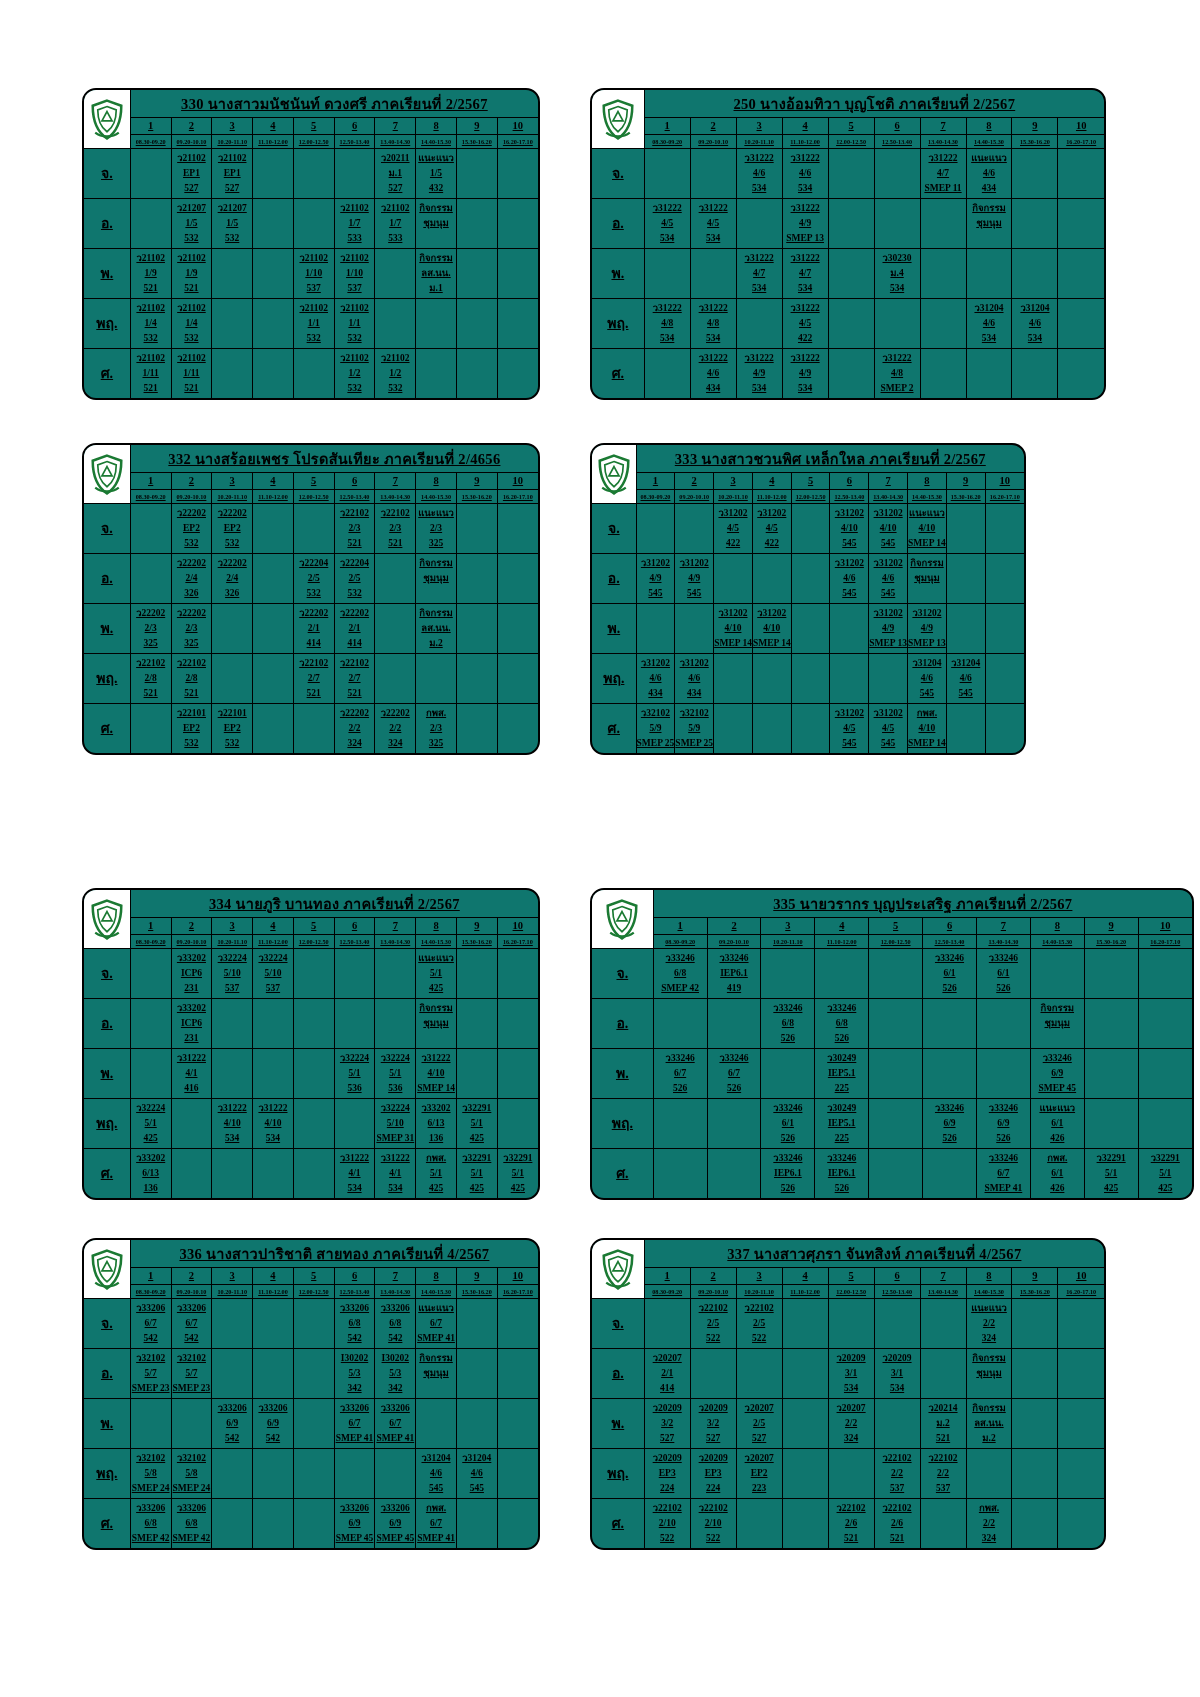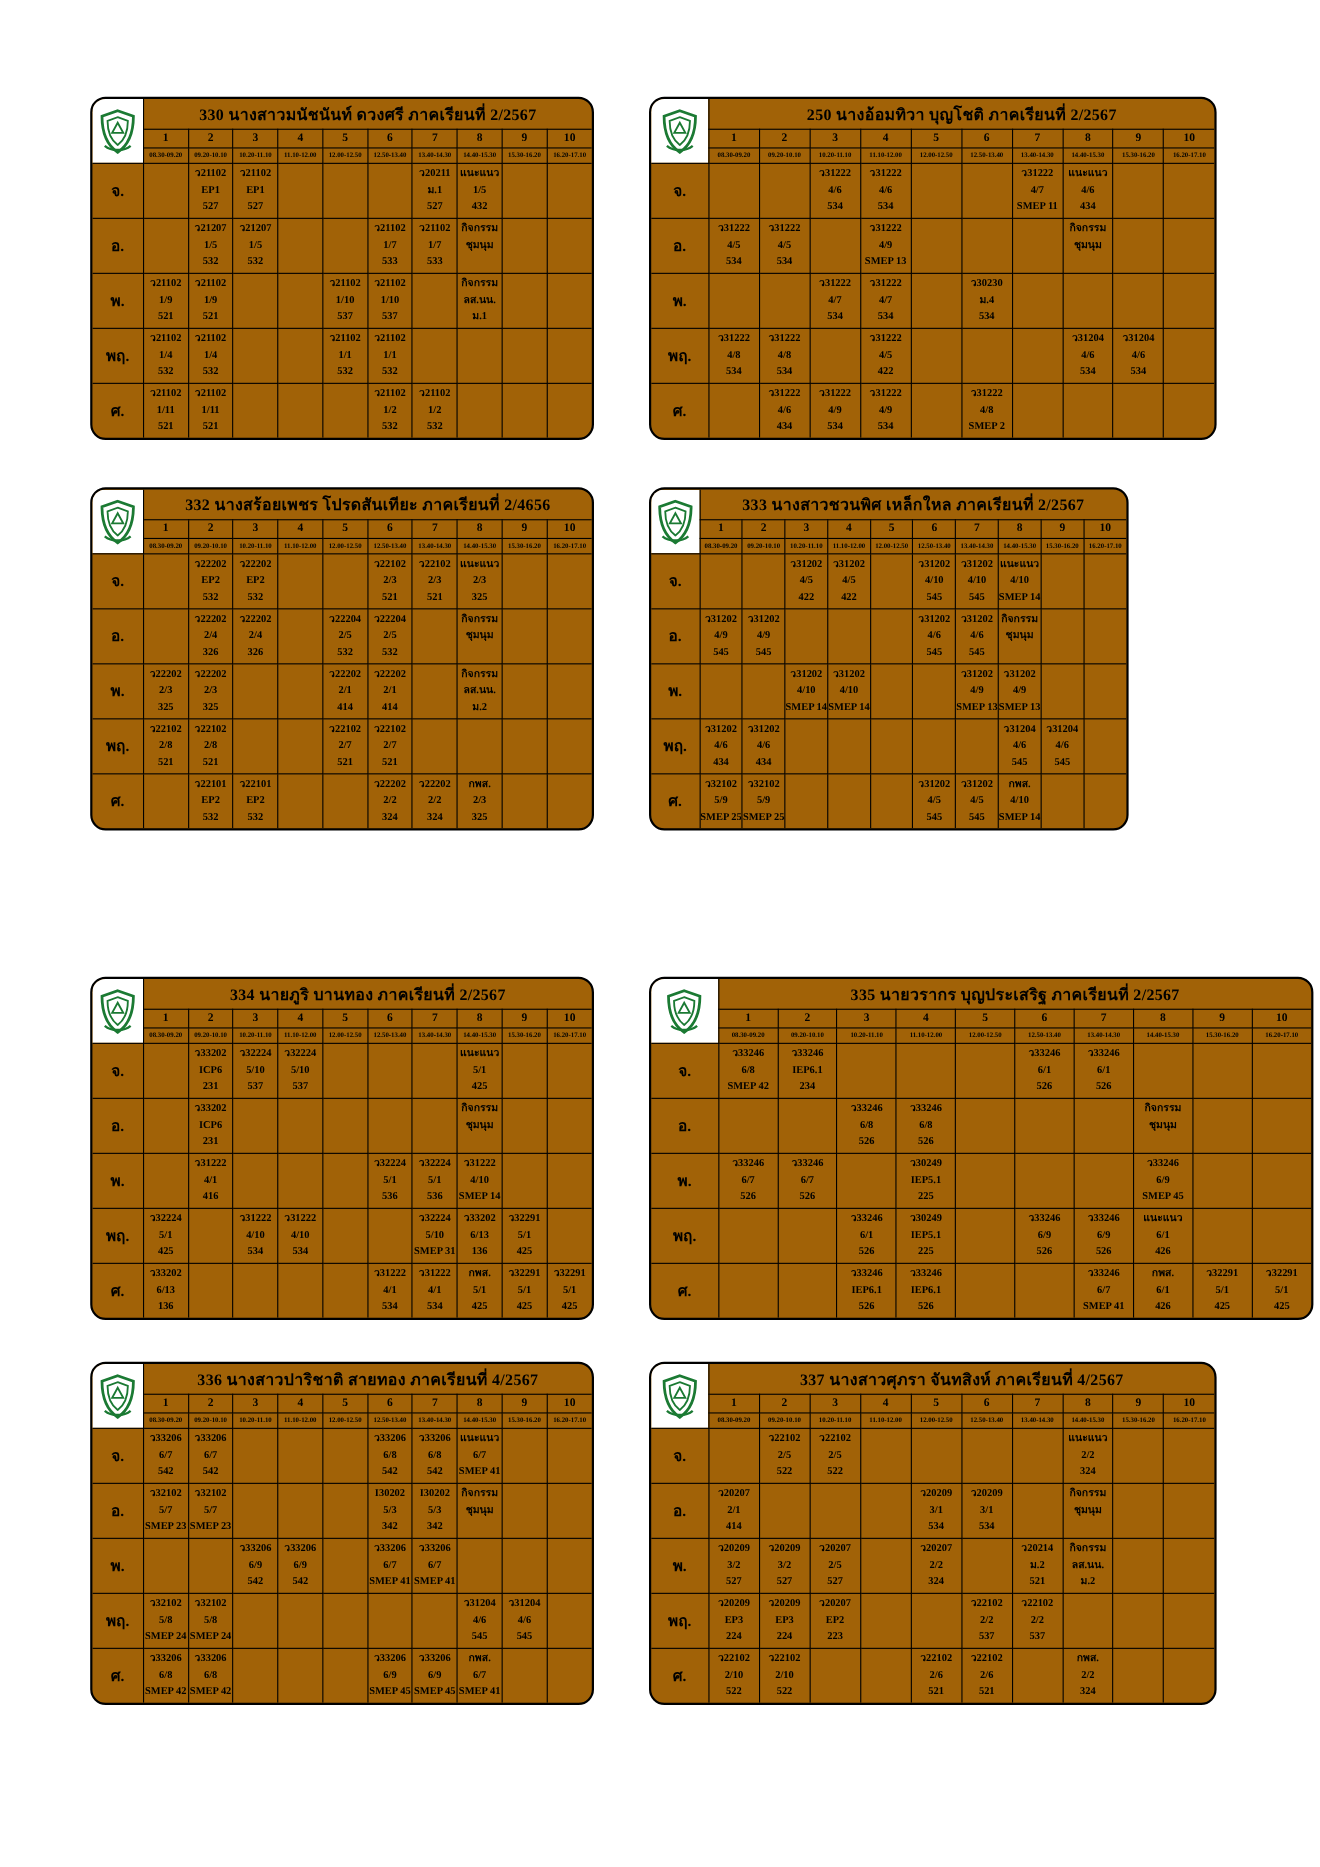--- a/index.html
+++ b/index.html
@@ -1,19 +1,19 @@
 <!DOCTYPE html>
 <html><head>
 <meta charset="utf-8">
 <style>
   html,body{margin:0;padding:0;background:#ffffff;}
   body{width:1200px;height:1697px;position:relative;
        font-family:"Liberation Serif","DejaVu Serif",serif;color:#000;}
   .card{position:absolute;border:2.5px solid #000;border-radius:14px;
-        overflow:hidden;background:#a16207;box-sizing:border-box;}
+        overflow:hidden;background:#0f766e;box-sizing:border-box;text-decoration:underline;}
   table.tt{border-collapse:collapse;width:100%;table-layout:fixed;}
   .tt td{border:1.6px solid #000;padding:0;text-align:center;
          vertical-align:middle;overflow:hidden;box-sizing:border-box;}
   .tt tr:first-child td{border-top:none;}
   .tt tr td:first-child{border-left:none;}
   .tt tr td:last-child{border-right:none;}
   .tt tr:last-child td{border-bottom:none;}
   .logocell{background:#fff;}
   .logocell svg{display:block;margin:2px auto 0 auto;}
   .title{font-weight:bold;font-size:14.5px;height:27px;white-space:nowrap;
@@ -1679,21 +1679,21 @@
           <tr>
             <td class="day">จ.</td>
             <td class="cell">
               <div class="ln">ว33246</div>
               <div class="ln">6/8</div>
               <div class="ln">SMEP 42</div>
             </td>
             <td class="cell">
               <div class="ln">ว33246</div>
               <div class="ln">IEP6.1</div>
-              <div class="ln">234</div>
+              <div class="ln">419</div>
             </td>
             <td class="cell">
               <div class="ln"></div>
               <div class="ln"></div>
               <div class="ln"></div>
             </td>
             <td class="cell">
               <div class="ln"></div>
               <div class="ln"></div>
               <div class="ln"></div>

